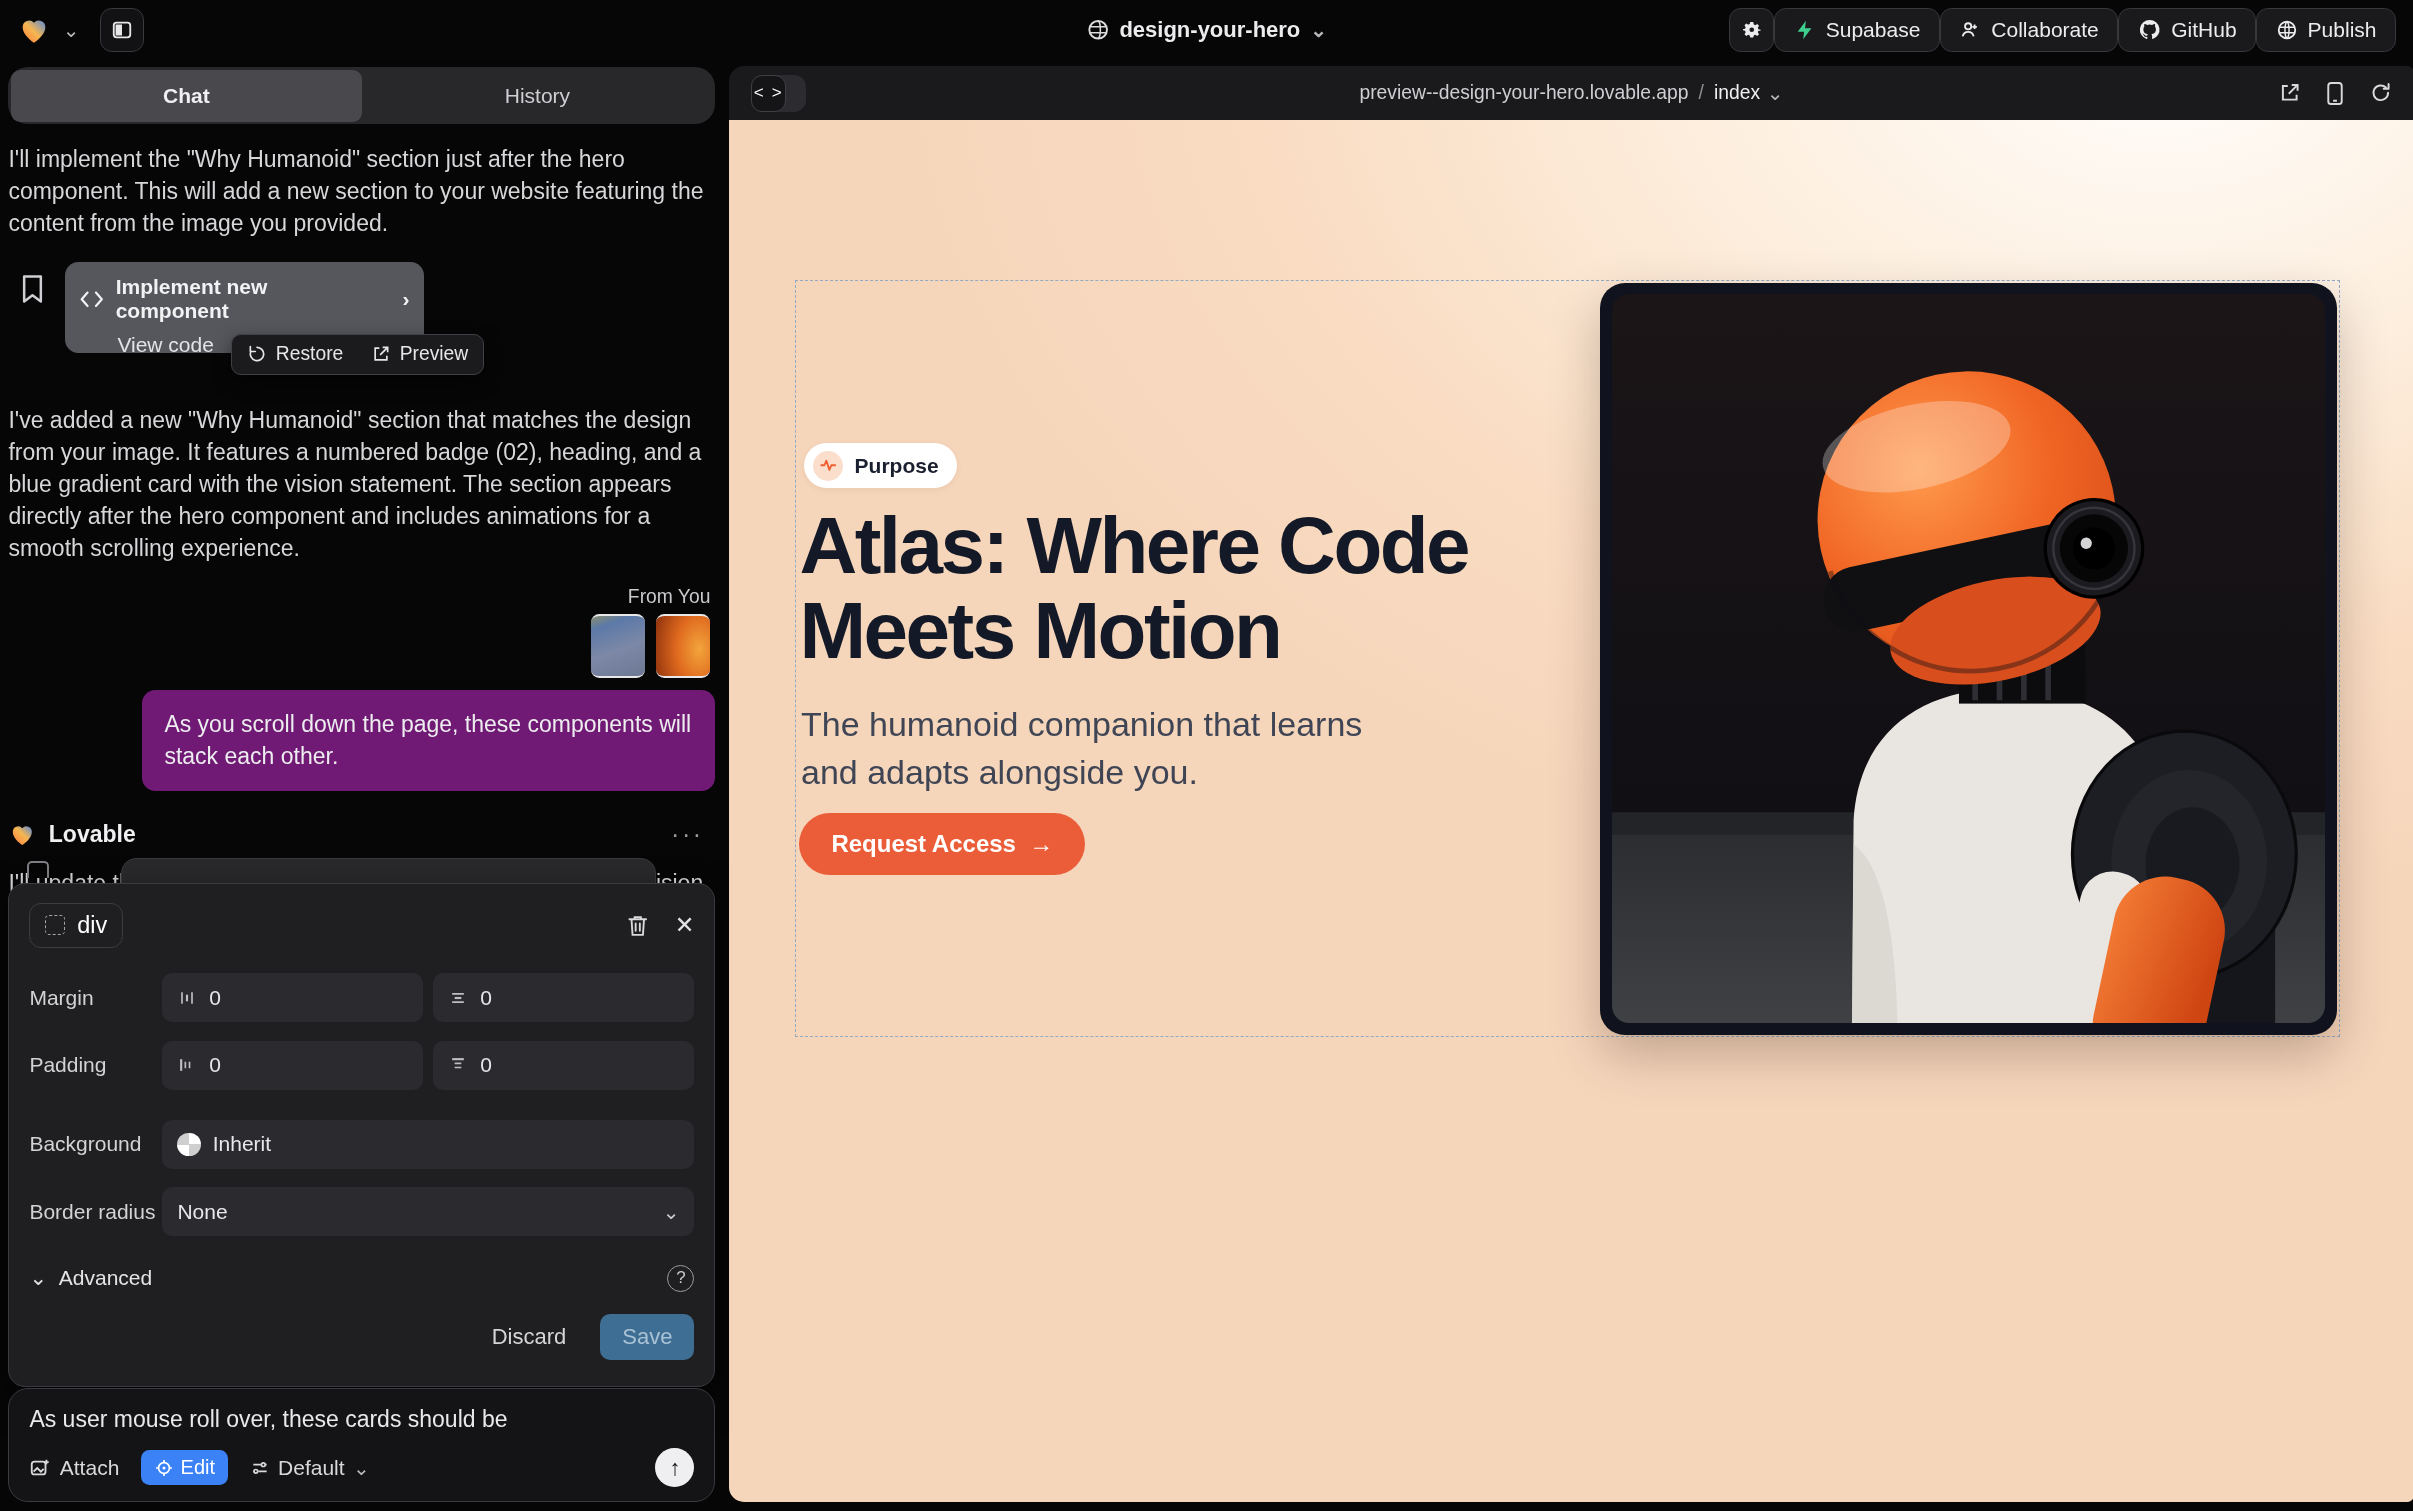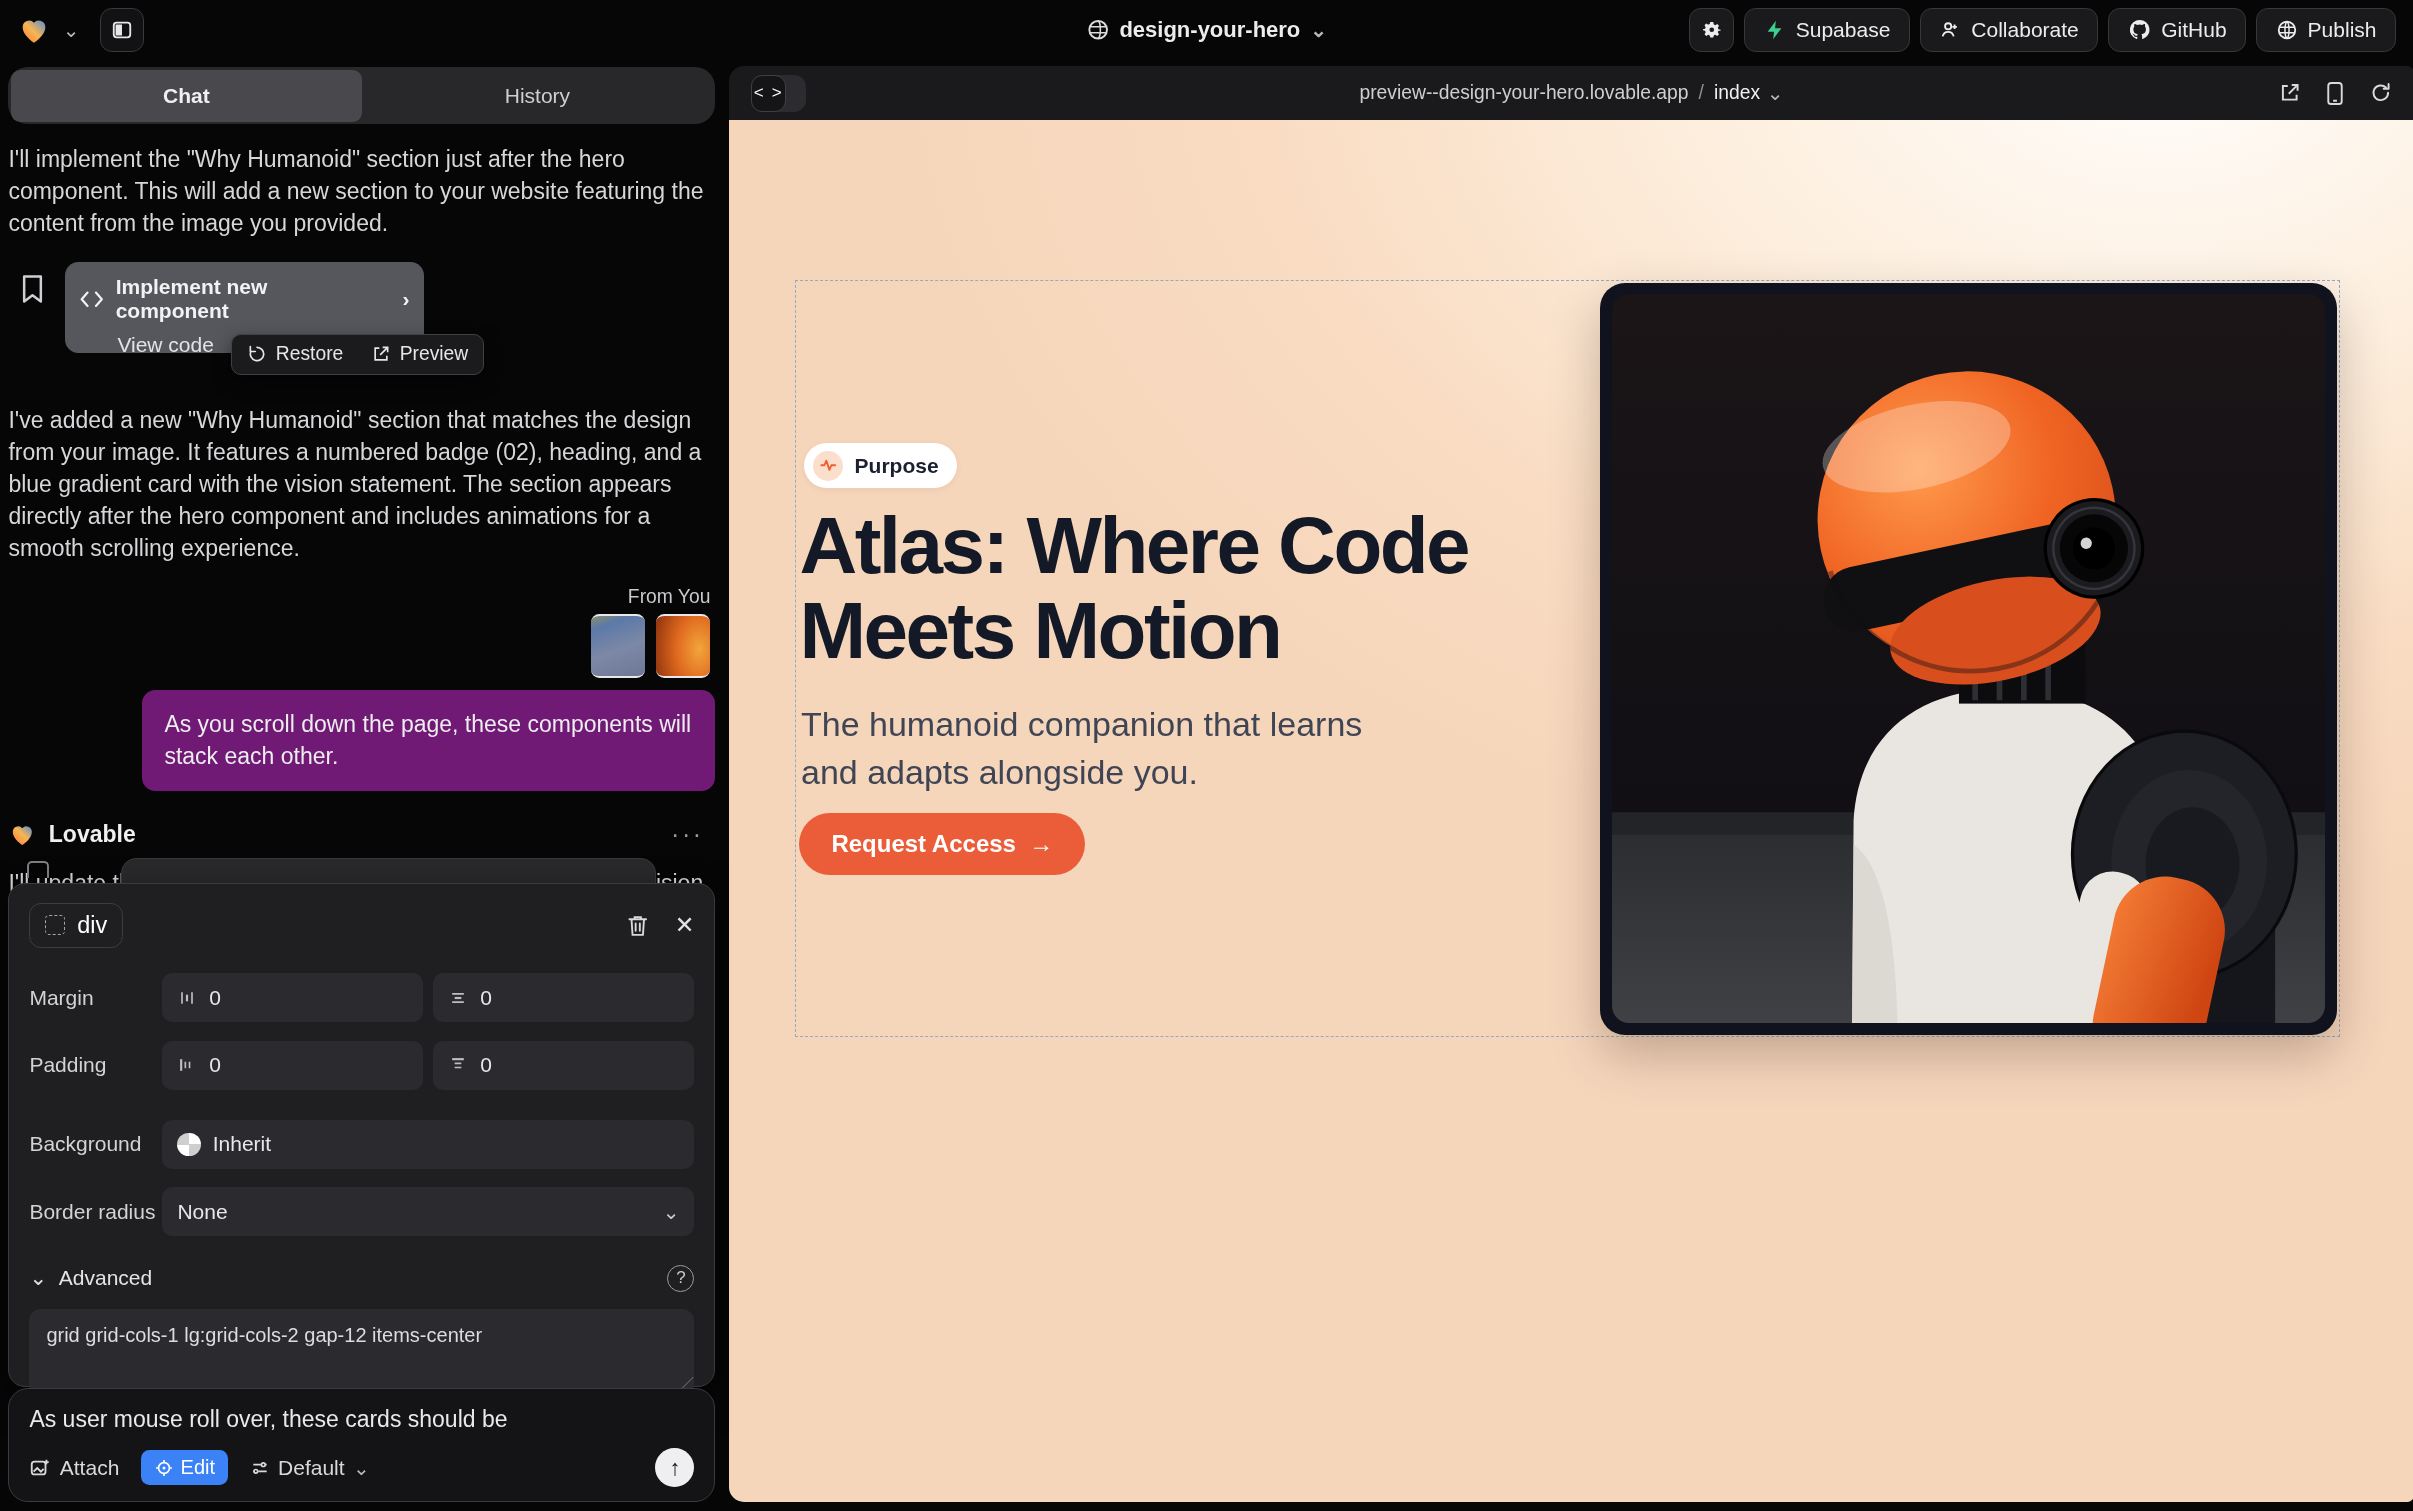--- a/index.html
+++ b/index.html
@@ -9,21 +9,21 @@
   
   .topbar { position:absolute; left:0; top:0; width:2413px; height:60px;
     display:flex; align-items:center; padding:0 17px; color:#e7e7e9; }
   .tb-left { display:flex; align-items:center; gap:11.8px; }
   .heart-logo { width:34px; height:34px; }
   .chev { color:#b9b9bd; font-size:20px; line-height:1; }
   .panel-toggle { width:44px; height:44px; border:0.8px solid #39393e; border-radius:11.8px;
     display:flex; align-items:center; justify-content:center; margin-left:8.4px; background:#121214; }
   .tb-center { position:absolute; left:50%; transform:translateX(-50%); display:flex; align-items:center; gap:10px;
     font-size:22px; color:#ececee; font-weight:600; }
-  .tb-right { margin-left:auto; display:flex; align-items:center; gap:10px; }
+  .tb-right { margin-left:auto; display:flex; align-items:center; gap:0; }
   .tb-btn { height:44px; display:flex; align-items:center; gap:10px; padding:0 18.5px;
     background:#1a1a1d; border:0.8px solid #37373c; border-radius:11.8px; font-size:21px; color:#ececee; }
   .tb-btn.icon-only { width:45px; padding:0; justify-content:center; }
 
   
   .sidebar { position:absolute; left:8.4px; top:67px; width:707px; height:1438px; }
   .tabbar { display:flex; background:#28282b; border-radius:20px; height:57px; padding:2.5px; }
   .tab { flex:1; display:flex; align-items:center; justify-content:center; font-size:21px; color:#cfcfd3; border-radius:9.2px; }
   .tab.active { background:#48484d; color:#f0f0f2; font-weight:600; }
   .msg { margin-top:18.5px; font-size:23px; line-height:32px; color:#d7d7da; padding-right:5px; }
@@ -350,24 +350,20 @@
         <span class="select-chev">⌄</span>
       </div>
     </div>
 
     <div class="advanced-row">
       <span>⌄</span>
       <span>Advanced</span>
       <span class="q-circle">?</span>
     </div>
 
-    <div class="classes-box">
-      <textarea spellcheck="false" style="">grid grid-cols-1 lg:grid-cols-2 gap-12 items-center</textarea>
-      <div class="resize-h"></div>
-    </div>
 
     <div class="insp-footer">
       <span class="discard">Discard</span>
       <span class="save">Save</span>
     </div>
   </div>
 
   <div class="chat-input">
     <div class="ci-text">As user mouse roll over, these cards should be</div>
     <div class="ci-row">

